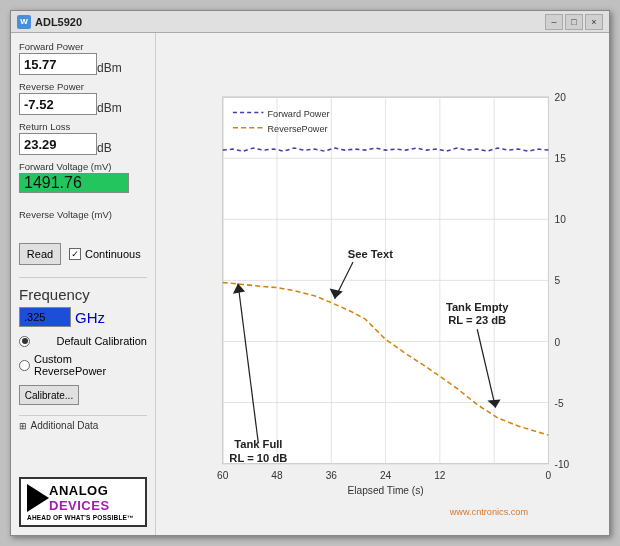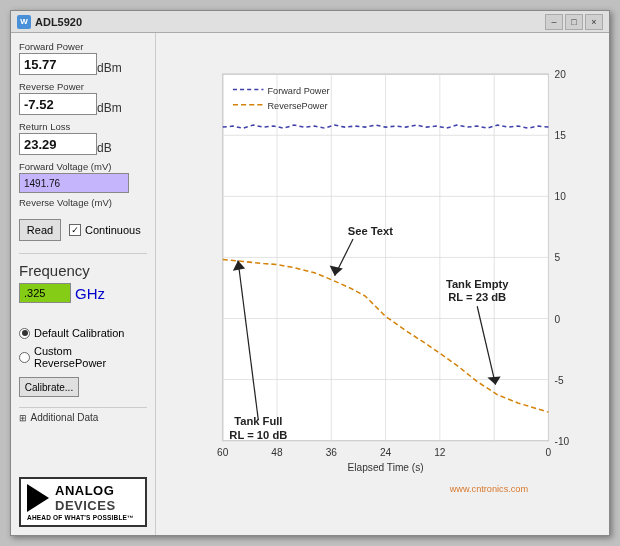--- a/index.html
+++ b/index.html
@@ -95,23 +95,23 @@
       color: #111;
     }
     .field-unit {
       font-size: 12px;
       color: #333;
     }
     .small-input {
       width: 110px;
       height: 20px;
       border: 1px solid #888;
-      background: #c4b5fd;
+      background: #22c55e;
       padding: 4px 4px;
-      font-size: 10px;
+      font-size: 16px;
       color: #111;
     }
     .divider { border: none; border-top: 1px solid #ccc; margin: 4px 0; }
     .read-row {
       display: flex;
       align-items: center;
       gap: 8px;
       margin: 4px 0;
     }
     .btn-read {
@@ -132,21 +132,21 @@
       display: flex; align-items: center; justify-content: center;
       font-size: 9px;
     }
     .freq-row {
       display: flex; align-items: center; gap: 4px; margin-top: 4px;
     }
     .freq-label { font-size: 15px; color: #333; }
     .freq-input {
       width: 52px; height: 20px;
       border: 1px solid #888;
-      background: #84cc16;
+      background: #1d4ed8;
       padding: 0 4px;
       font-size: 11px;
     }
     .freq-unit {
       font-size: 15px; color: #0000cc; cursor: pointer; text-decoration: none;
     }
     .radio-row {
       display: flex; align-items: center; gap: 4px; margin-top: 2px;
     }
     .radio-circle {
@@ -180,45 +180,45 @@
       display: flex; align-items: center; gap: 4px;
       font-size: 10px; color: #333; cursor: pointer;
     }
     .collapse-icon { font-size: 9px; }
     .logo-area {
       margin-top: 8px;
       border: 2px solid #333;
       padding: 4px 6px;
       background: white;
     }
-    .logo-row { display: flex; align-items: center; gap: 6px; }
+    .logo-row { display: flex; align-items: center; gap: 0; }
     .logo-triangle {
       width: 0; height: 0;
       border-top: 14px solid transparent;
       border-bottom: 14px solid transparent;
       border-left: 22px solid #000;
     }
     .logo-text-block { display: flex; flex-direction: column; }
     .logo-analog { font-size: 13px; font-weight: 900; color: #000; letter-spacing: 0.5px; }
-    .logo-devices { font-size: 13px; font-weight: 900; color: #404040; letter-spacing: 0.5px; }
+    .logo-devices { font-size: 13px; font-weight: 900; color: #a21caf; letter-spacing: 0.5px; }
     .logo-tagline { font-size: 6.5px; color: #000; margin-top: 1px; letter-spacing: 0.2px; font-weight: 600; }
 
     
     .right-panel {
       flex: 1;
       padding: 8px 10px 8px 4px;
       display: flex;
       flex-direction: column;
       position: relative;
     }
     .chart-container {
       flex: 1;
       position: relative;
       display: flex;
-      align-items: center;
+      align-items: flex-end;
     }
     .chart-inner {
       flex: 1;
       margin-left: 22px;
       margin-right: 20px;
       position: relative;
     }
     .chart-svg {
       width: 100%;
       height: 100%;
@@ -267,42 +267,42 @@
           <input class="field-input" type="text" value="23.29" style="">
           <span class="field-unit">dB</span>
         </div>
       </div>
 
       <div>
         <div class="field-label">Forward Voltage (mV)</div>
         <input class="small-input" type="text" value="1491.76" style="">
       </div>
 
-      <div style="margin-top:0;">
+      <div style="margin-top:12px;">
         <div class="field-label">Reverse Voltage (mV)</div>
       </div>
 
-      <div class="read-row" style="margin-top:6px;">
+      <div class="read-row" style="margin-top:18px;">
         <button class="btn-read">Read</button>
         <div class="checkbox-row">
           <div class="checkbox-box">✓</div>
           <span>Continuous</span>
         </div>
       </div>
       <hr class="divider">
 
       <div>
         <div class="freq-label">Frequency</div>
         <div class="freq-row">
           <input class="freq-input" type="text" value=".325" style="">
           <span class="freq-unit">GHz</span>
         </div>
       </div>
 
-      <div class="radio-row" style="margin-top:20px;">
+      <div class="radio-row" style="margin-top:4px;justify-content:space-between;">
         <div class="radio-circle selected"></div>
         <span>Default Calibration</span>
       </div>
       <div class="radio-row" style="margin-top:2px;">
         <div class="radio-circle"></div>
         <span>Custom ReversePower</span>
       </div>
       <button class="btn-calibrate">Calibrate...</button>
 
       <div class="additional-section">

